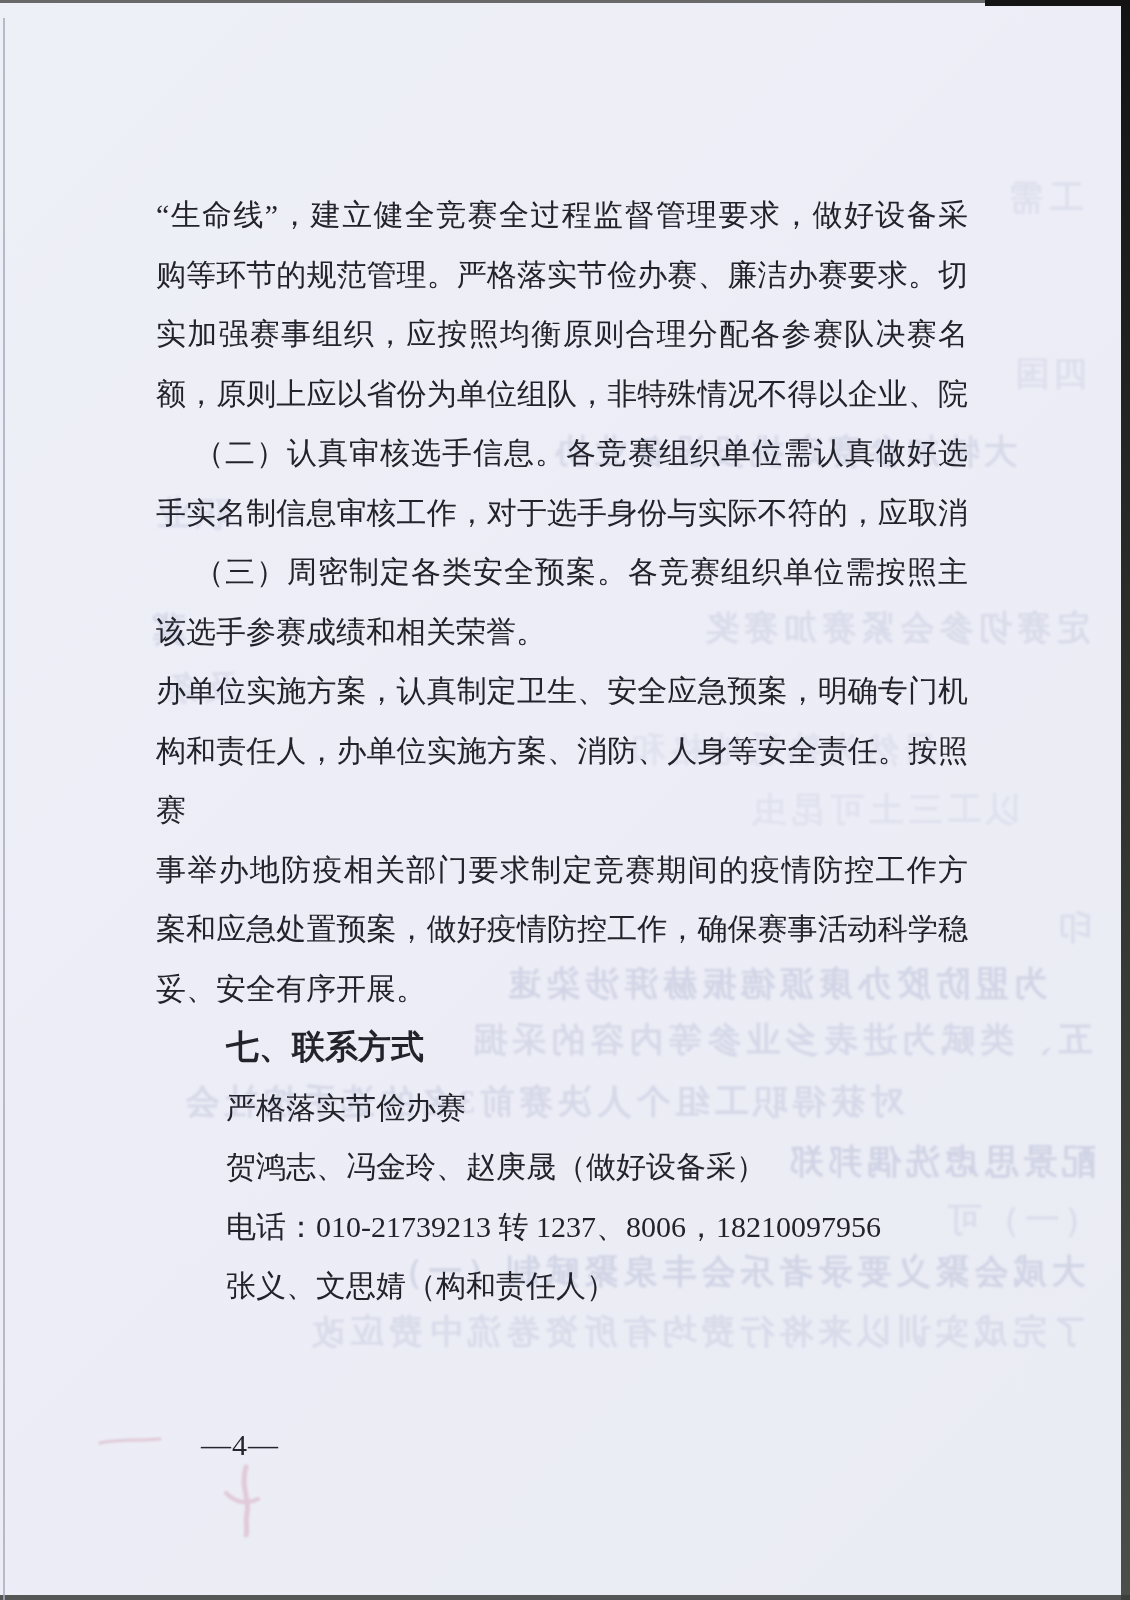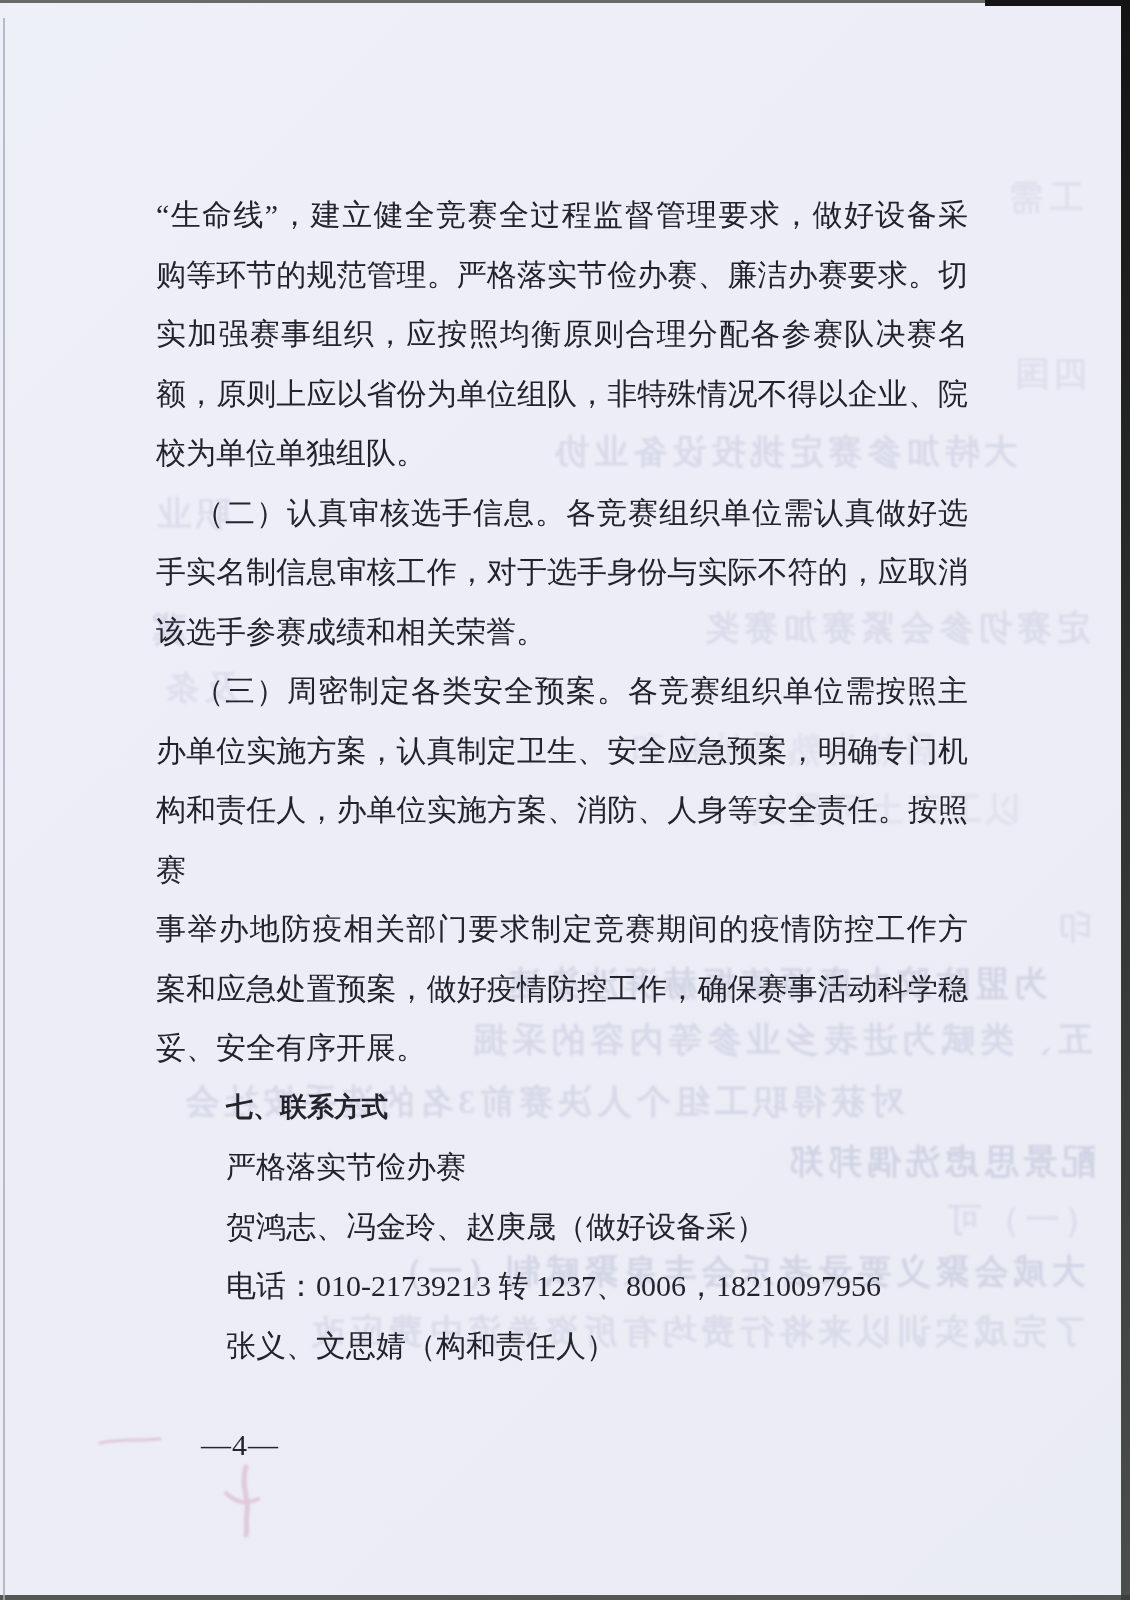--- a/index.html
+++ b/index.html
@@ -31,21 +31,21 @@
 
   
   .doc-lines{
     position:absolute;left:156px;top:185px;width:812px;
     font-size:30px;color:#23232c;
   }
   .line{line-height:59.5px;white-space:normal;}
   .l-full{text-align:justify;text-align-last:justify;}
   .l-end{text-align:left;}
   .l-ind-full{padding-left:38px;text-align:justify;text-align-last:justify;}
-  .l-head{padding-left:70px;font-weight:700;font-size:27px;}
+  .l-head{padding-left:70px;font-weight:700;font-size:33px;}
   .l-contact{padding-left:70px;}
 
   .page-number{
     position:absolute;left:201px;top:1428px;
     font-size:30px;color:#26262e;letter-spacing:1px;
   }
   .pen-mark{position:absolute;left:80px;top:1425px;pointer-events:none;}
 </style>
 </head>
 <body>
@@ -68,25 +68,24 @@
 <div class="ghost" style="top:1140px;left:676px;width:420px;opacity:.21;">配景思虑洗偶邦郑</div>
 <div class="ghost" style="top:1198px;left:876px;width:222px;opacity:.12;">（一）可</div>
 <div class="ghost" style="top:1250px;left:136px;width:950px;opacity:.20;">大咸会聚义要录者乐会丰泉聚赋制（一）</div>
 <div class="ghost" style="top:1310px;left:136px;width:950px;opacity:.14;">了完成实训以来将行费均有所资卷流中费应改</div>
 
 <div class="doc-lines">
   <div class="line l-full">“生命线”，建立健全竞赛全过程监督管理要求，做好设备采</div>
   <div class="line l-full">购等环节的规范管理。严格落实节俭办赛、廉洁办赛要求。切</div>
   <div class="line l-full">实加强赛事组织，应按照均衡原则合理分配各参赛队决赛名</div>
   <div class="line l-full">额，原则上应以省份为单位组队，非特殊情况不得以企业、院</div>
-  <div class="line l-end">校为单位单独组队。</div>
   <div class="line l-ind-full">（二）认真审核选手信息。各竞赛组织单位需认真做好选</div>
   <div class="line l-full">手实名制信息审核工作，对于选手身份与实际不符的，应取消</div>
+  <div class="line l-ind-full">（三）周密制定各类安全预案。各竞赛组织单位需按照主</div>
   <div class="line l-end">该选手参赛成绩和相关荣誉。</div>
-  <div class="line l-ind-full">（三）周密制定各类安全预案。各竞赛组织单位需按照主</div>
   <div class="line l-full">办单位实施方案，认真制定卫生、安全应急预案，明确专门机</div>
   <div class="line l-full">构和责任人，办单位实施方案、消防、人身等安全责任。按照赛</div>
   <div class="line l-full">事举办地防疫相关部门要求制定竞赛期间的疫情防控工作方</div>
   <div class="line l-full">案和应急处置预案，做好疫情防控工作，确保赛事活动科学稳</div>
   <div class="line l-end">妥、安全有序开展。</div>
   <div class="line l-head">七、联系方式</div>
   <div class="line l-contact">严格落实节俭办赛</div>
   <div class="line l-contact">贺鸿志、冯金玲、赵庚晟（做好设备采）</div>
   <div class="line l-contact">电话：010-21739213 转 1237、8006，18210097956</div>
   <div class="line l-contact">张义、文思婧（构和责任人）</div>

